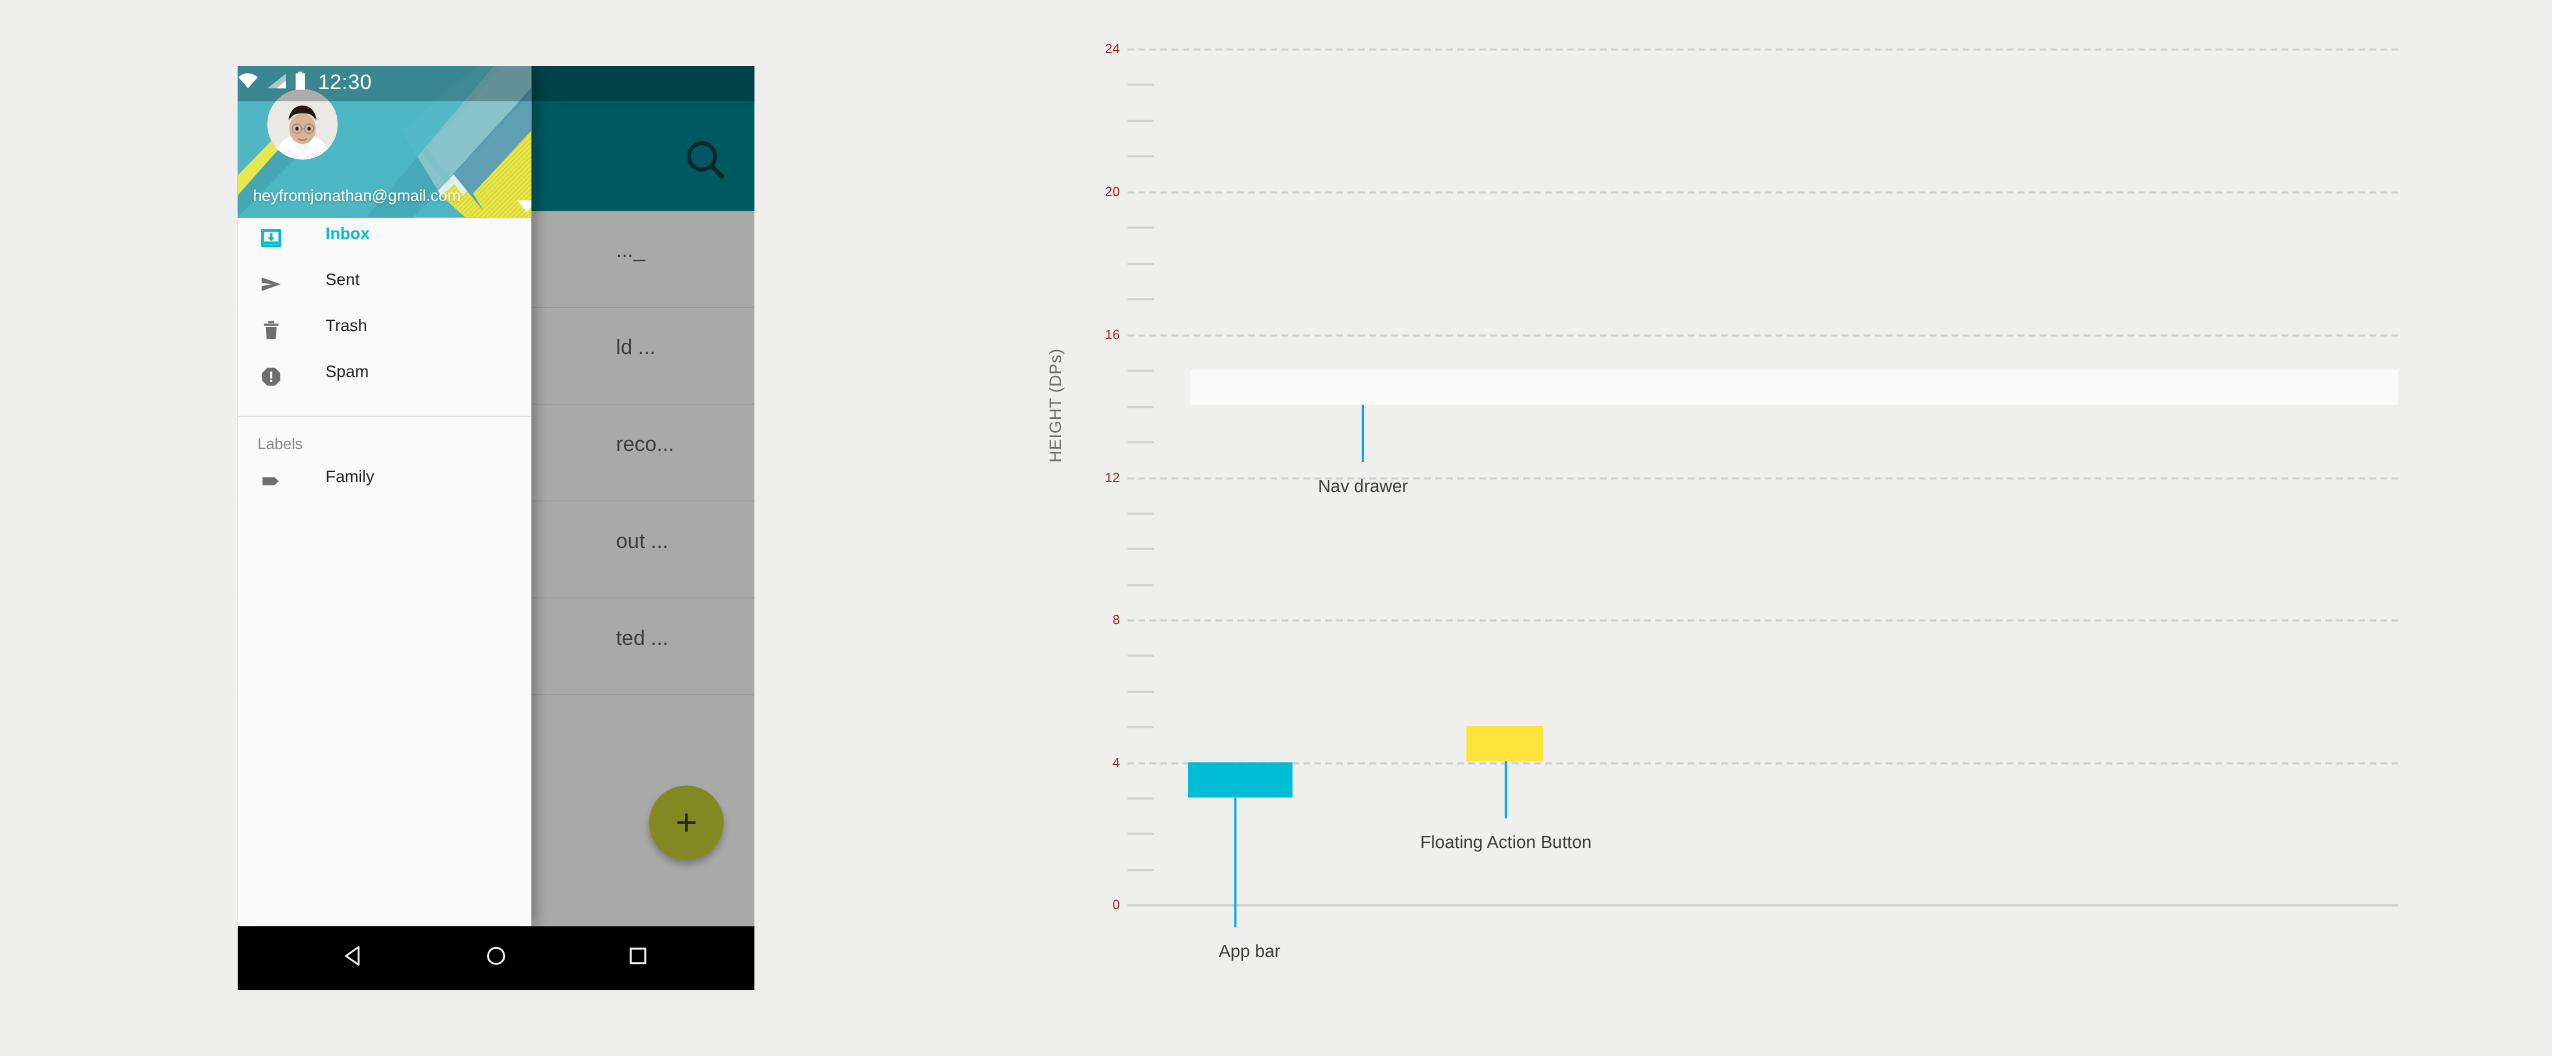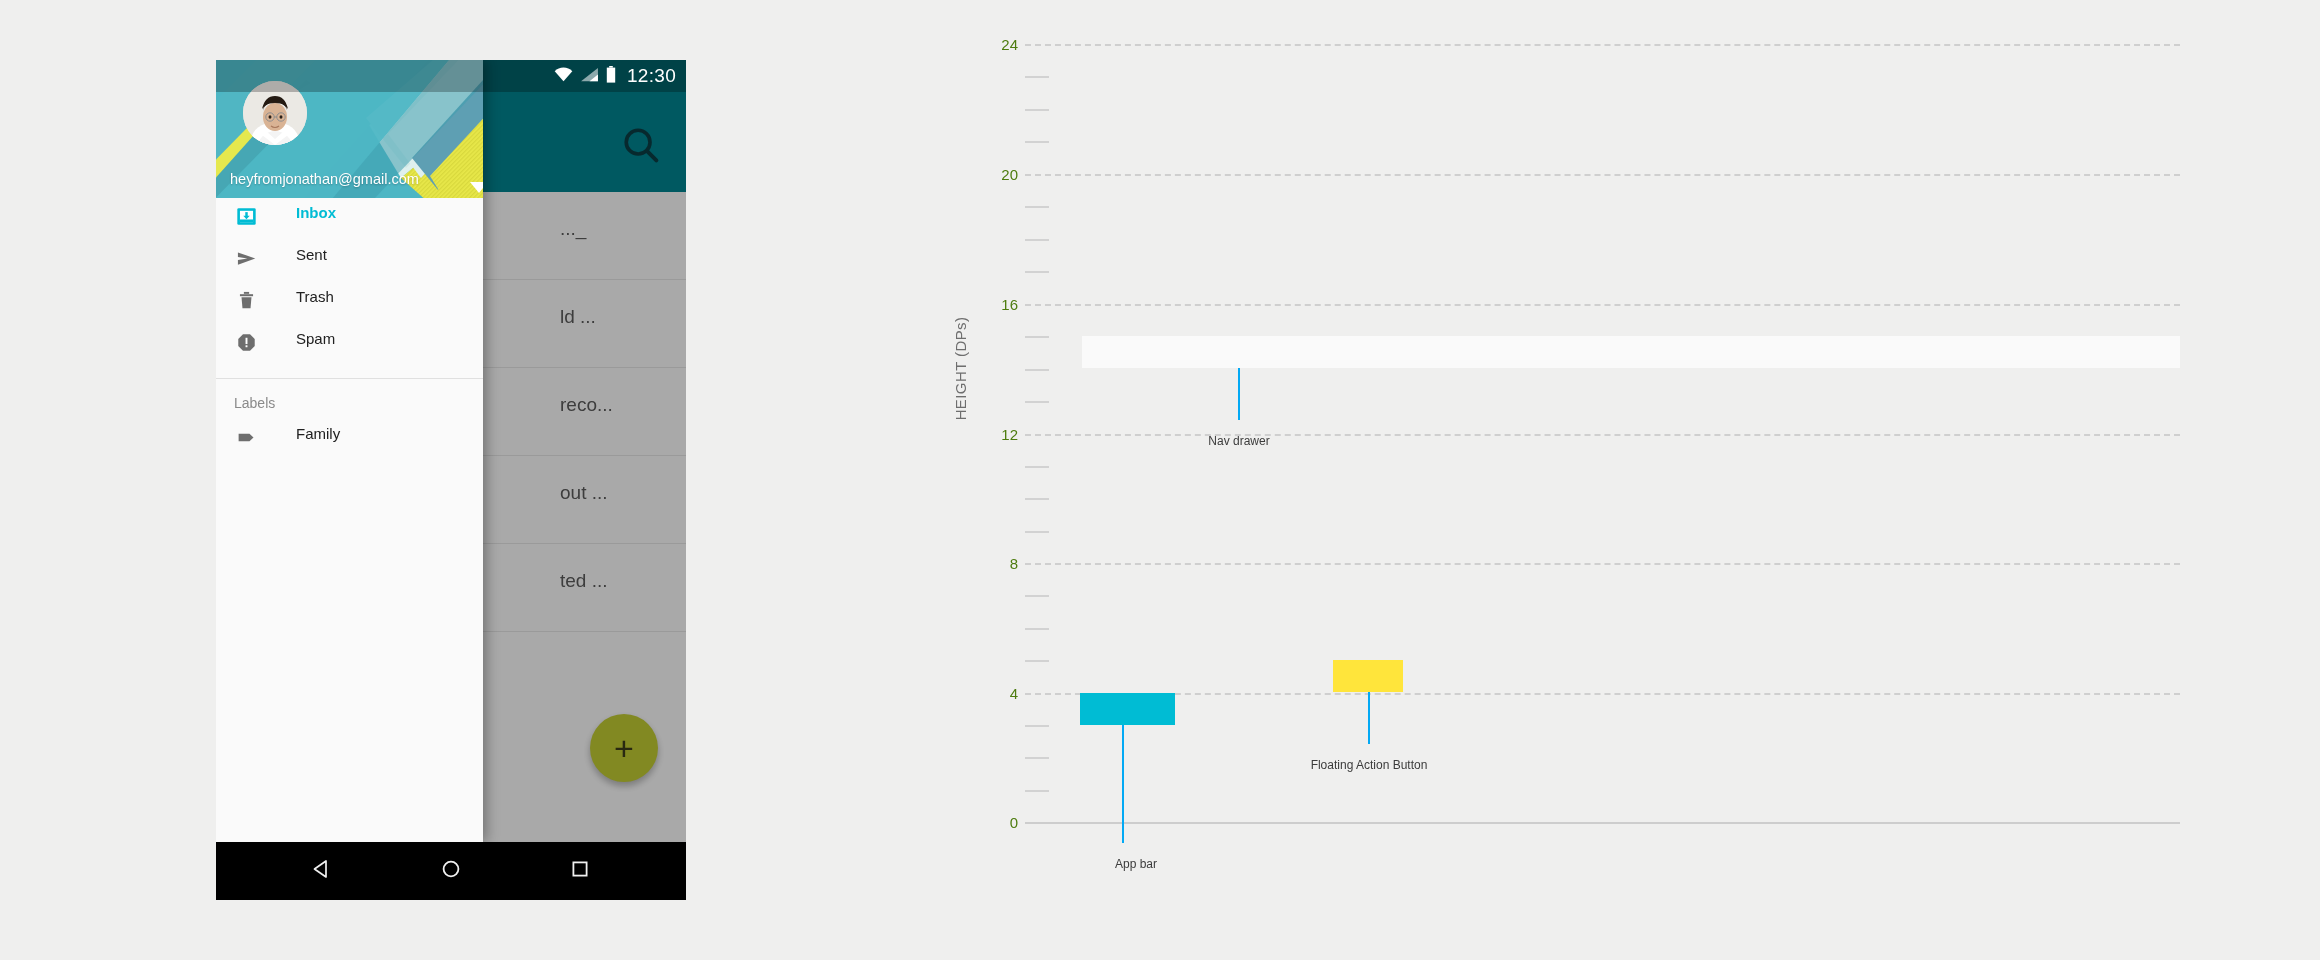--- a/index.html
+++ b/index.html
@@ -81,22 +81,22 @@
   }
 
   
   #status-bar {
     position: absolute;
     left: 0; top: 0; right: 0; height: 32px;
     background: rgba(0,0,0,0.26);
     z-index: 30;
     display: flex;
     align-items: center;
-    justify-content: flex-end;
-    padding-right: 10px;
+    justify-content: flex-start;
+    padding-right: 26px;
     box-sizing: border-box;
   }
   #status-bar .sb-icon { margin-right: 7px; display: block; }
   #clock {
     color: #ffffff;
     font-size: 19px;
     letter-spacing: 0.3px;
     margin-left: 4px;
   }
 
@@ -214,35 +214,35 @@
     position: absolute;
     left: 165px;
     width: 24px;
     height: 0;
     border-top: 2px solid #d2d2d2;
   }
   .y-tick-label {
     position: absolute;
     width: 40px;
     text-align: right;
-    font-size: 15px;
-    color: #4d7c0f;
+    font-size: 12px;
+    color: #b91c1c;
     transform: translateY(-50%);
   }
   .bar {
     position: absolute;
   }
   .leader {
     position: absolute;
     width: 2px;
     background: #03a9f4;
   }
   .ann-label {
     position: absolute;
-    font-size: 12px;
+    font-size: 16px;
     color: #3c3c3c;
     transform: translateX(-50%);
     white-space: nowrap;
   }
 </style>
 </head>
 <body>
 
 <div id="root">
 

